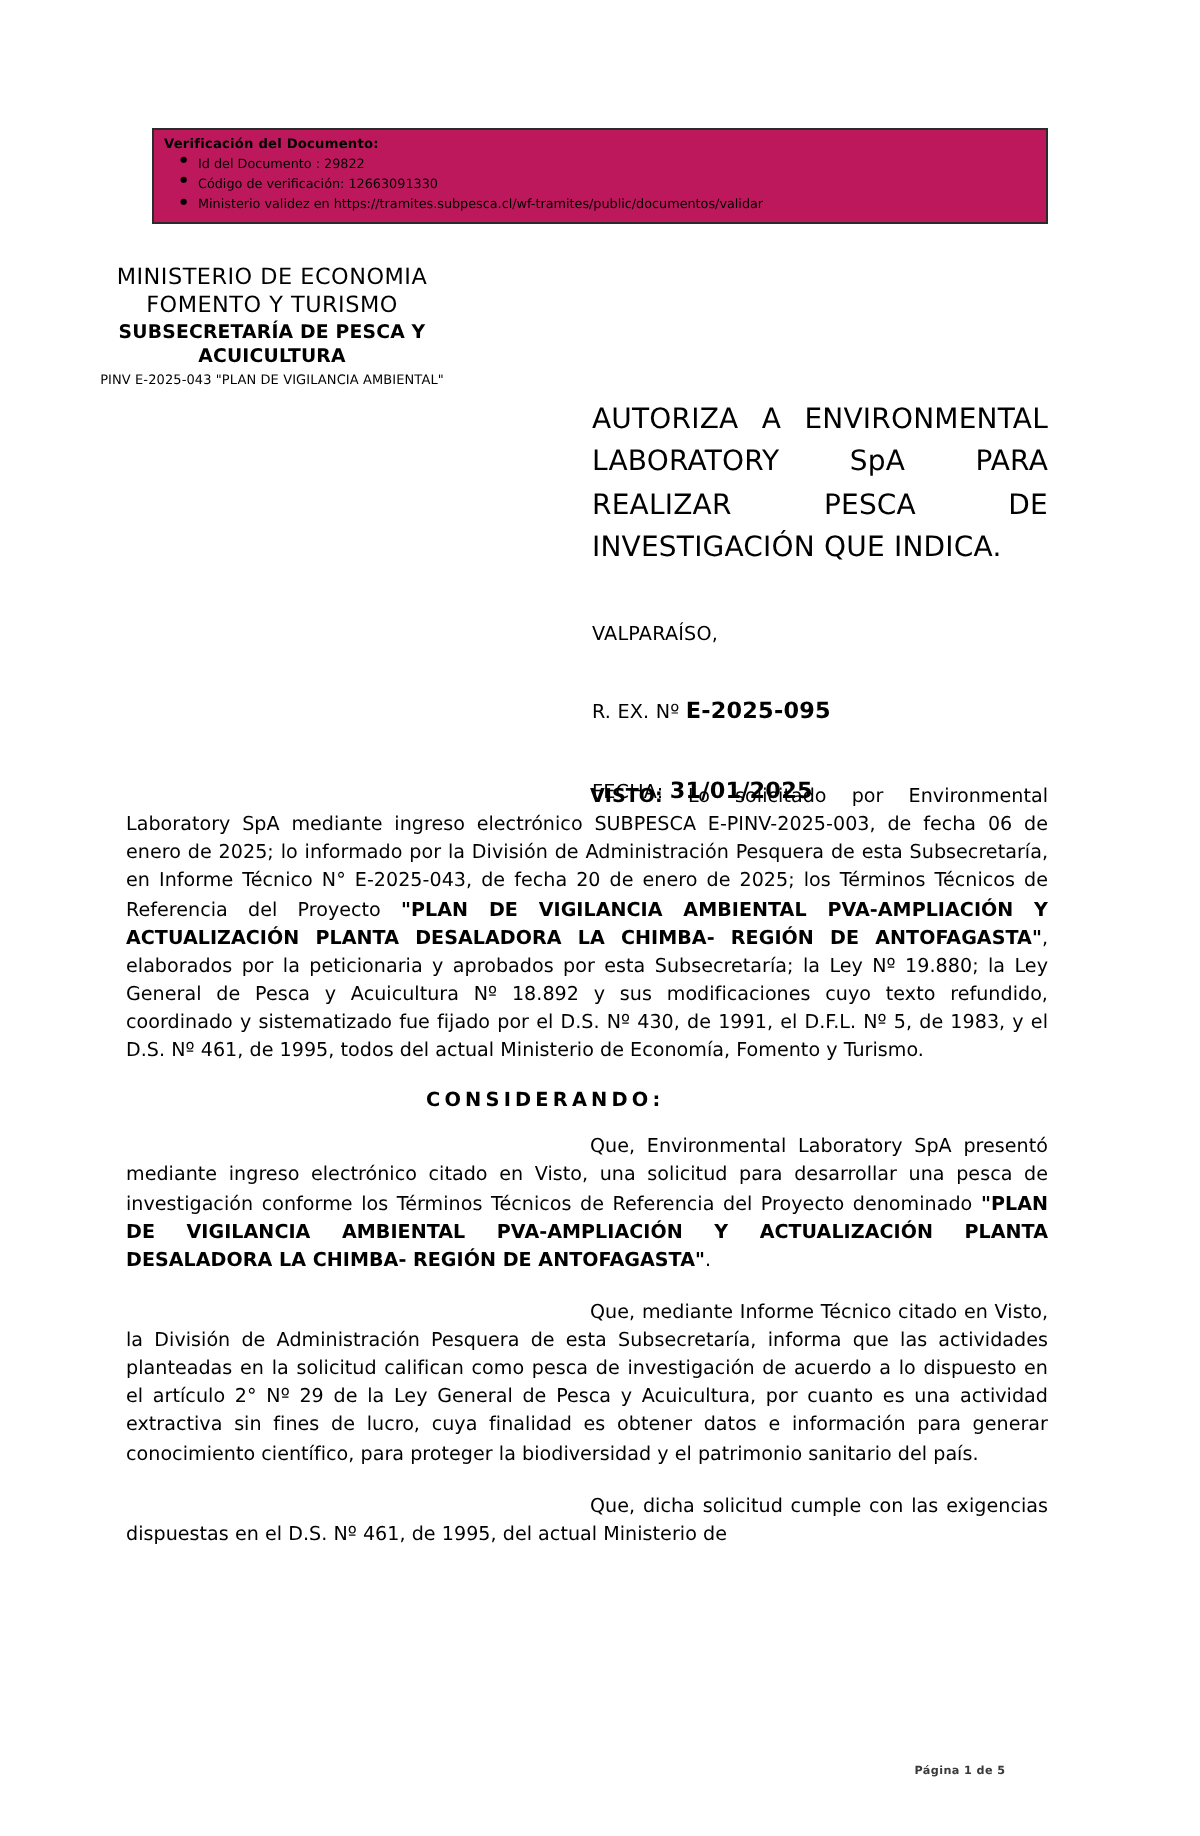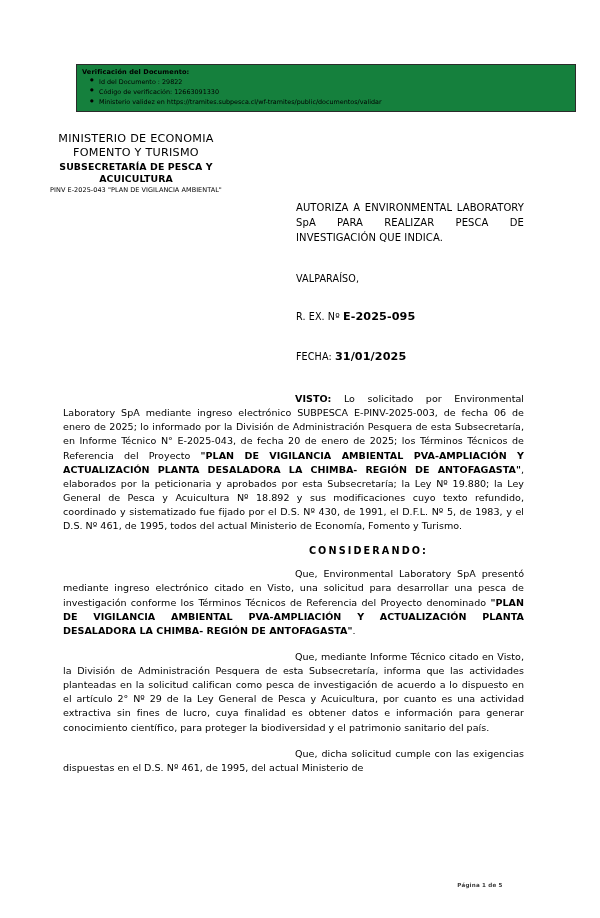--- a/index.html
+++ b/index.html
@@ -15,26 +15,26 @@
     font-family: "DejaVu Sans", "Liberation Sans", sans-serif;
     color: #000000;
     overflow: hidden;
   }
 
   
   .verif-box {
     position: absolute;
     left: 76px;
     top: 64px;
-    width: 500px;
+    width: 448px;
     height: 48px;
     border: 1px solid #2b2b2b;
     box-sizing: border-box;
     overflow: hidden;
-    background: #15803d;
+    background: #be185d;
   }
   .verif-title {
     font-size: 6.6px;
     font-weight: bold;
     line-height: 1.0;
     padding: 4px 0 0 5px;
     letter-spacing: 0.1px;
     white-space: nowrap;
   }
   .verif-list {
@@ -84,21 +84,21 @@
   }
 
   
   .rightcol {
     position: absolute;
     left: 296px;
     top: 200px;
     width: 228px;
   }
   .subject {
-    font-size: 10px;
+    font-size: 14px;
     line-height: 1.52;
     text-align: justify;
     text-align-last: left;
     letter-spacing: 0.1px;
   }
   .city {
     font-size: 9.6px;
     margin-top: 27px;
     letter-spacing: 0.1px;
   }
@@ -130,21 +130,20 @@
     letter-spacing: 0.02px;
   }
   .para .lead {
     display: inline-block;
     width: 232px;
   }
   .heading-considerando {
     font-size: 9.7px;
     font-weight: bold;
     letter-spacing: 2.1px;
-    text-align: center;
     margin: 9px 0 11px 0;
     padding-left: 150px;
   }
   b.strong { font-weight: bold; }
 
   
   .footer {
     position: absolute;
     left: 0;
     top: 872px;

